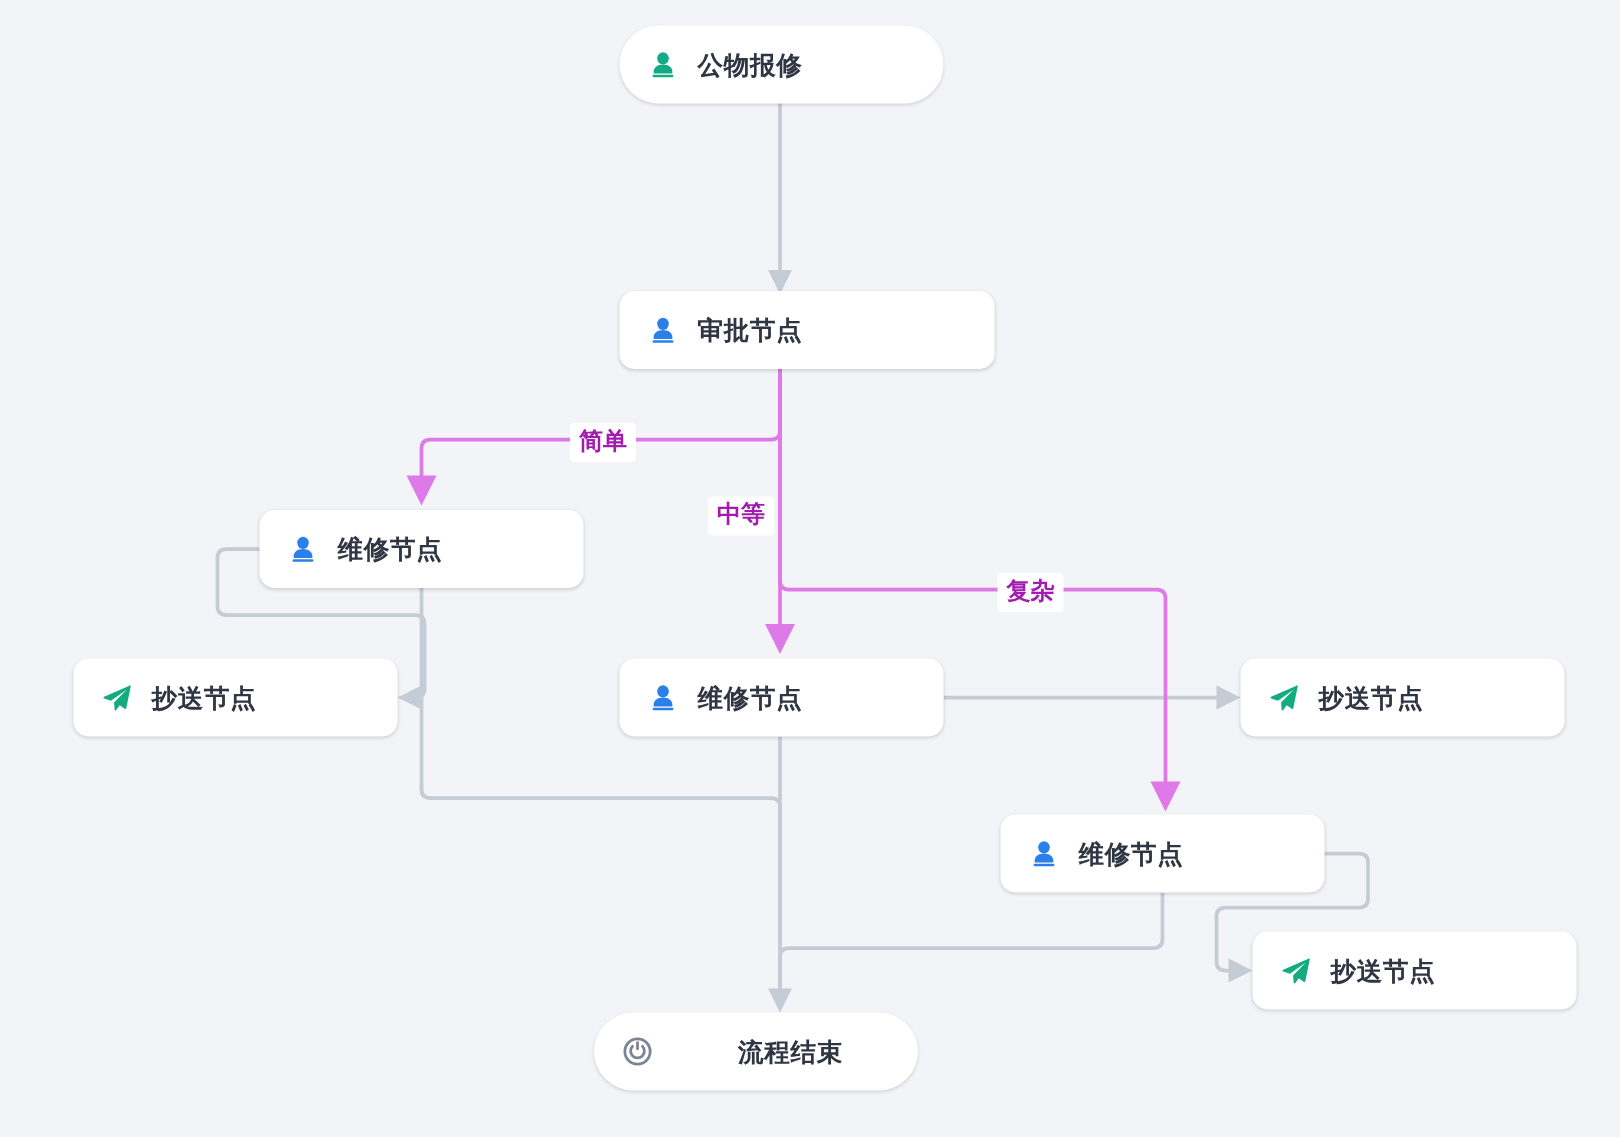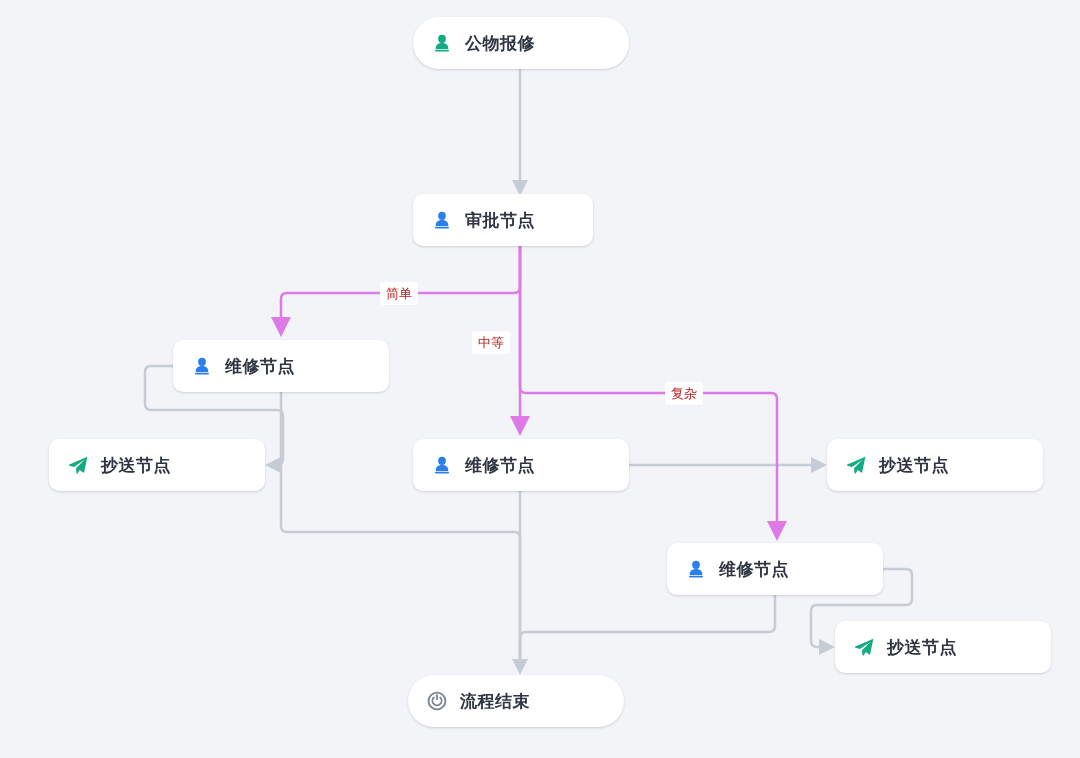--- a/index.html
+++ b/index.html
@@ -47,27 +47,28 @@
   .node .label {
     font-size: 17px;
     color: #2f3542;
     letter-spacing: 0.5px;
     white-space: nowrap;
     line-height: 1;
   }
   .edge-label {
     position: absolute;
     background: #ffffff;
-    color: #b91c1c;
-    font-size: 13px;
+    color: #a21caf;
+    font-size: 16px;
     line-height: 1;
     padding: 5px 6px;
     border-radius: 3px;
     white-space: nowrap;
     z-index: 6;
+    font-weight: bold;
   }
 </style>
 </head>
 <body>
 
 <div id="canvas">
 
   <svg id="edges" viewBox="0 0 1080 758" width="1080" height="758">
 
     <g>
@@ -126,21 +127,21 @@
 
   <div class="node pill" style="left:413px; top:17px; width:216px;">
     <svg class="ico" viewBox="0 0 24 24">
       <ellipse cx="12" cy="7.5" rx="4.2" ry="4.5" fill="#12ab82"></ellipse>
       <path d="M5.2 17.2c0-3.2 3-5.2 6.8-5.2s6.8 2 6.8 5.2v1.3H5.2z" fill="#12ab82"></path>
       <rect x="4.4" y="19.4" width="15.2" height="1.9" rx="0.9" fill="#12ab82"></rect>
     </svg>
     <span class="label">公物报修</span>
   </div>
 
-  <div class="node" style="left:413px; top:194px; width:180px;">
+  <div class="node" style="left:413px; top:194px; width:250px;">
     <svg class="ico" viewBox="0 0 24 24">
       <ellipse cx="12" cy="7.5" rx="4.2" ry="4.5" fill="#2a7fe8"></ellipse>
       <path d="M5.2 17.2c0-3.2 3-5.2 6.8-5.2s6.8 2 6.8 5.2v1.3H5.2z" fill="#2a7fe8"></path>
       <rect x="4.4" y="19.4" width="15.2" height="1.9" rx="0.9" fill="#2a7fe8"></rect>
     </svg>
     <span class="label">审批节点</span>
   </div>
 
   <div class="node" style="left:173px; top:340px; width:216px;">
     <svg class="ico" viewBox="0 0 24 24">
@@ -183,21 +184,21 @@
     <span class="label">维修节点</span>
   </div>
 
   <div class="node" style="left:835px; top:621px; width:216px;">
     <svg class="ico" viewBox="0 0 24 24">
       <path d="M21.5 3.2 2.6 11.4c-.6.26-.55 1.1.06 1.3l4.9 1.6 11.6-8.1-9.3 9.35.45 5.3c.05.6.83.8 1.17.3l2.5-3.6 3.6 2.65c.45.33 1.1.07 1.2-.48l3.2-15.7c.12-.6-.47-1.06-.98-.82z" fill="#12ab82"></path>
     </svg>
     <span class="label">抄送节点</span>
   </div>
 
-  <div class="node pill" style="left:408px; top:675px; width:216px;">
+  <div class="node pill" style="left:396px; top:675px; width:216px;gap:44px;">
     <svg class="ico" viewBox="0 0 24 24">
       <circle cx="12" cy="12" r="9.2" fill="none" stroke="#7b8494" stroke-width="2"></circle>
       <path d="M8.4 8.2a5 5 0 1 0 7.2 0" fill="none" stroke="#7b8494" stroke-width="2" stroke-linecap="round"></path>
       <rect x="11" y="4.6" width="2" height="6.4" rx="1" fill="#7b8494"></rect>
     </svg>
     <span class="label">流程结束</span>
   </div>
 
 </div>
 

